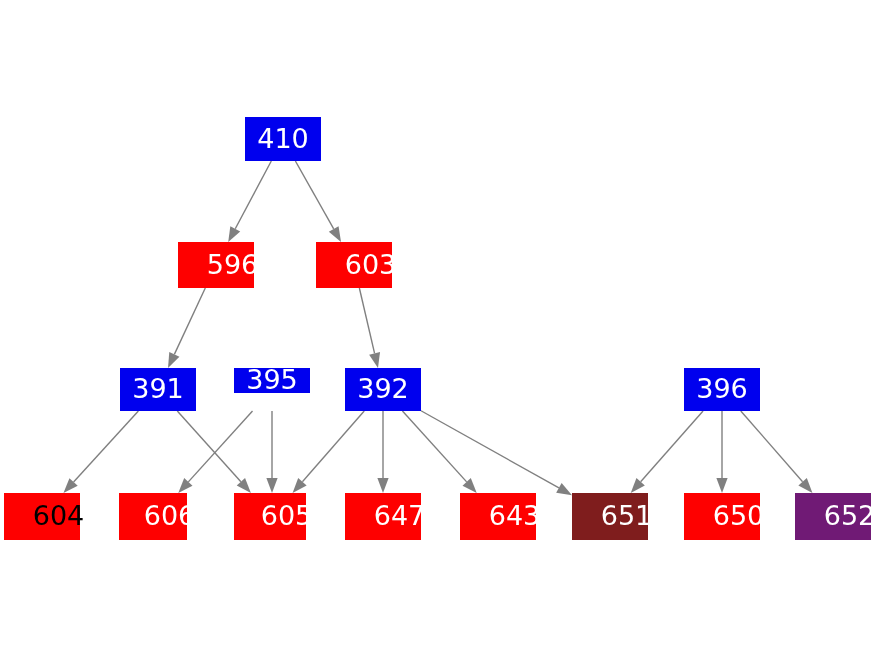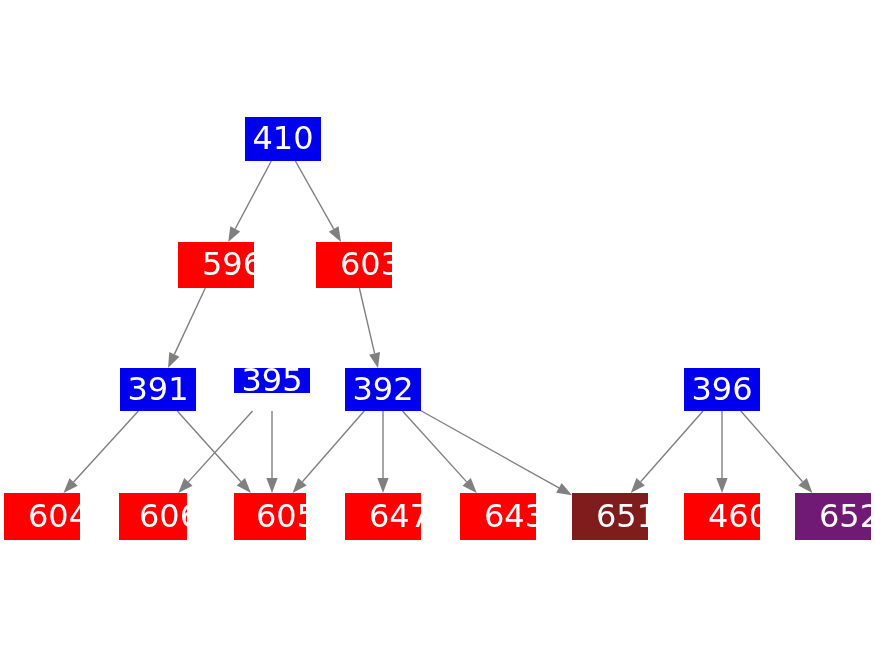--- a/index.html
+++ b/index.html
@@ -24,21 +24,21 @@
     width: 875px;
     height: 656px;
   }
   .graph-node {
     position: absolute;
     display: flex;
     align-items: center;
     justify-content: center;
     box-sizing: border-box;
     color: #ffffff;
-    font-size: 32px;
+    font-size: 27px;
     line-height: 1;
     letter-spacing: 0px;
     white-space: nowrap;
     user-select: none;
   }
   .graph-node.blue {
     background: #0000ee;
   }
   .graph-node.red {
     background: #fe0000;
@@ -130,38 +130,38 @@
       </div>
       <div class="graph-node blue" style="left: 234px; top: 368px; width: 76px; height: 25px; background: rgb(0, 0, 238); color: rgb(255, 255, 255);">
         <span class="node-label">395</span>
       </div>
       <div class="graph-node blue" style="left: 345px; top: 368px; width: 76px; height: 43px; background: rgb(0, 0, 238); color: rgb(255, 255, 255); text-align: center;">
         <span class="node-label">392</span>
       </div>
       <div class="graph-node blue" style="left: 684px; top: 368px; width: 76px; height: 43px; background: rgb(0, 0, 238); color: rgb(255, 255, 255);">
         <span class="node-label">396</span>
       </div>
-      <div class="graph-node red" style="left: 4px; top: 493px; width: 76px; height: 47px; background: rgb(254, 0, 0); color: #ffffff;">
+      <div class="graph-node red" style="left: 4px; top: 493px; width: 76px; height: 47px; background: rgb(254, 0, 0); color: #000000;">
         <span class="node-label">604</span>
       </div>
       <div class="graph-node red" style="left: 119px; top: 493px; width: 68px; height: 47px; background: rgb(254, 0, 0); color: rgb(255, 255, 255);">
         <span class="node-label">606</span>
       </div>
       <div class="graph-node red" style="left: 234px; top: 493px; width: 72px; height: 47px; background: rgb(254, 0, 0); color: rgb(255, 255, 255);">
         <span class="node-label">605</span>
       </div>
       <div class="graph-node red" style="left: 345px; top: 493px; width: 76px; height: 47px; background: rgb(254, 0, 0); color: rgb(255, 255, 255);">
         <span class="node-label">647</span>
       </div>
       <div class="graph-node red" style="left: 460px; top: 493px; width: 76px; height: 47px; background: rgb(254, 0, 0); color: rgb(255, 255, 255);">
         <span class="node-label">643</span>
       </div>
       <div class="graph-node red" style="left: 572px; top: 493px; width: 76px; height: 47px; background: #7f1d1d; color: rgb(255, 255, 255);">
         <span class="node-label">651</span>
       </div>
       <div class="graph-node red" style="left: 684px; top: 493px; width: 76px; height: 47px; background: rgb(254, 0, 0); color: rgb(255, 255, 255);">
-        <span class="node-label">460</span>
+        <span class="node-label">650</span>
       </div>
       <div class="graph-node red" style="left: 795px; top: 493px; width: 76px; height: 47px; background: #701a75; color: rgb(255, 255, 255);">
         <span class="node-label">652</span>
       </div>
     </div>
 </div>
 
 </body></html>

